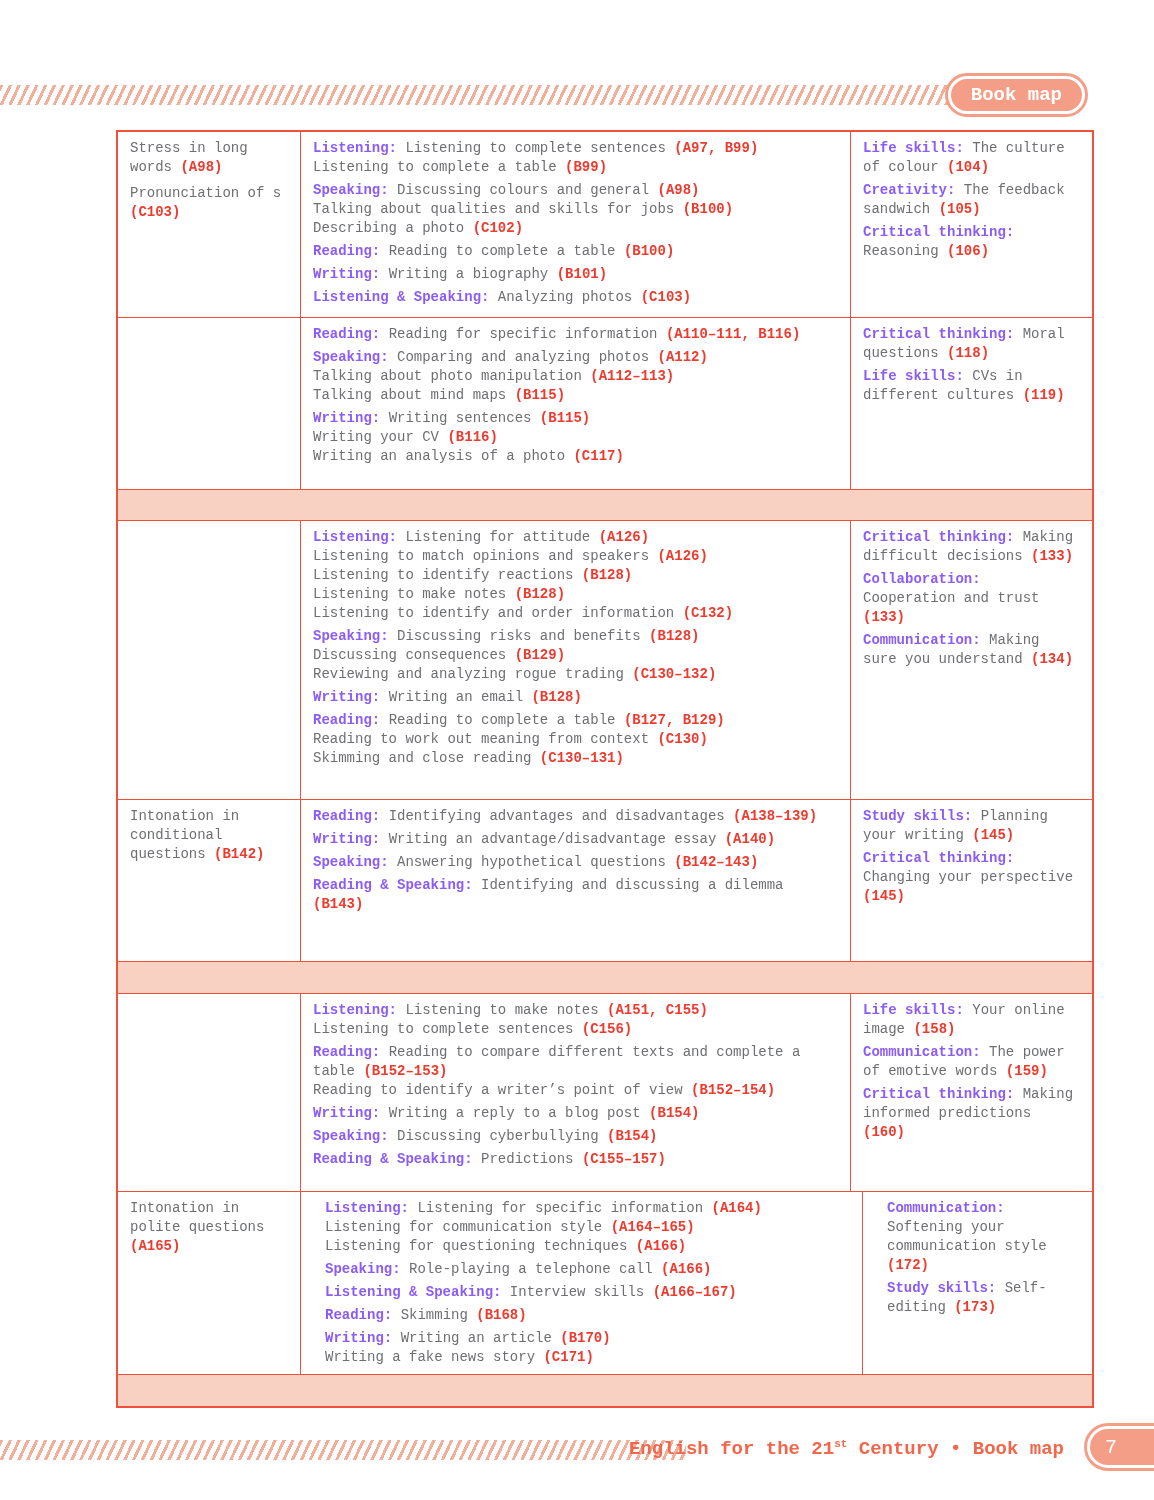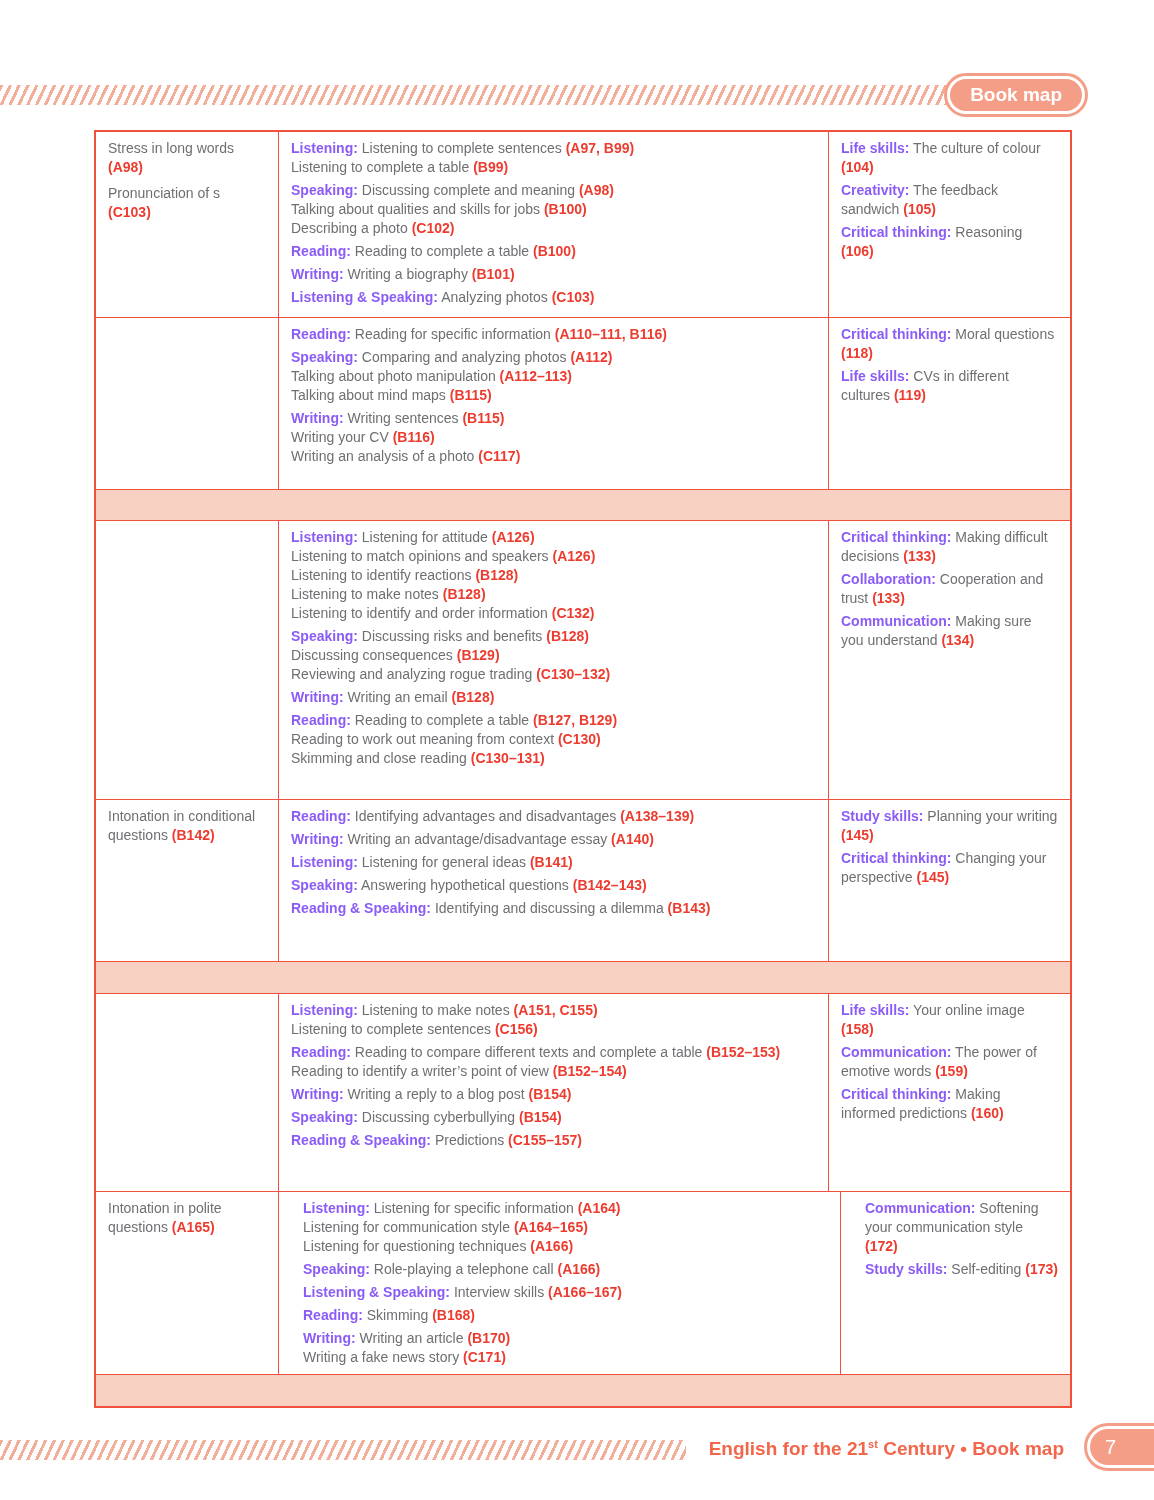--- a/index.html
+++ b/index.html
@@ -1,26 +1,26 @@
 <!DOCTYPE html>
 <html><head>
 <meta charset="utf-8">
 <style>
   html,body{margin:0;padding:0;background:#fff;}
   .page{position:relative;width:1154px;height:1500px;background:#fff;overflow:hidden;
-        font-family:Liberation Sans, sans-serif;}
+        font-family:Liberation Mono, monospace;}
   .hatch{position:absolute;height:20px;
          background:repeating-linear-gradient(115deg,#f3ae9a 0 3px,transparent 3px 8px);}
   .hatch.top{top:85px;left:0;width:948px;}
   .hatch.bottom{top:1440px;left:0;width:686px;}
   .badge{position:absolute;top:73px;right:66px;border:3px solid #f49e87;border-radius:999px;
          padding:3px;background:#fff;}
   .badge-inner{background:#f49e87;border-radius:999px;padding:5px 20px;color:#fff;
                font-size:19px;font-weight:bold;}
-  .book-table{position:absolute;left:94px;top:130px;width:978px;border:2px solid #f0503c;
+  .book-table{position:absolute;left:116px;top:130px;width:978px;border:2px solid #f0503c;
               box-sizing:border-box;}
   .row{display:grid;grid-template-columns:183px 550px 1fr;}
   .row + .row{border-top:1.5px solid #f0503c;}
   .row.band{display:block;background:#f8d1c2;}
   .cell{padding:7px 12px;box-sizing:border-box;}
   .cell.c1,.cell.c2{border-right:1.5px solid #f0503c;}
   .line{margin:0;font-size:14px;line-height:19px;color:#6e6f72;}
   .line.gap{margin-top:4px;}
   .line.gap2{margin-top:7px;}
   .lead{font-weight:bold;color:#8b5cf6;}
@@ -46,21 +46,21 @@
 
   <div class="book-table" id="book-table">
       <div class="row content" style="min-height: 185px;">
         <div class="cell c1">
           <p class="line"><span class="txt">Stress in long words</span> <span class="ref">(A98)</span></p>
           <p class="line gap2"><span class="txt">Pronunciation of s</span> <span class="ref">(C103)</span></p>
         </div>
         <div class="cell c2">
           <p class="line"><span class="lead">Listening:</span> <span class="txt">Listening to complete sentences</span> <span class="ref">(A97, B99)</span></p>
           <p class="line"><span class="txt">Listening to complete a table</span> <span class="ref">(B99)</span></p>
-          <p class="line gap"><span class="lead">Speaking:</span> <span class="txt">Discussing complete and meaning</span> <span class="ref">(A98)</span></p>
+          <p class="line gap"><span class="lead">Speaking:</span> <span class="txt">Discussing colours and general</span> <span class="ref">(A98)</span></p>
           <p class="line"><span class="txt">Talking about qualities and skills for jobs</span> <span class="ref">(B100)</span></p>
           <p class="line"><span class="txt">Describing a photo</span> <span class="ref">(C102)</span></p>
           <p class="line gap"><span class="lead">Reading:</span> <span class="txt">Reading to complete a table</span> <span class="ref">(B100)</span></p>
           <p class="line gap"><span class="lead">Writing:</span> <span class="txt">Writing a biography</span> <span class="ref">(B101)</span></p>
           <p class="line gap"><span class="lead">Listening &amp; Speaking:</span> <span class="txt">Analyzing photos</span> <span class="ref">(C103)</span></p>
         </div>
         <div class="cell c3">
           <p class="line"><span class="lead">Life skills:</span> <span class="txt">The culture of colour</span> <span class="ref">(104)</span></p>
           <p class="line gap"><span class="lead">Creativity:</span> <span class="txt">The feedback sandwich</span> <span class="ref">(105)</span></p>
           <p class="line gap"><span class="lead">Critical thinking:</span> <span class="txt">Reasoning</span> <span class="ref">(106)</span></p>
@@ -105,21 +105,20 @@
           <p class="line gap"><span class="lead">Communication:</span> <span class="txt">Making sure you understand</span> <span class="ref">(134)</span></p>
         </div>
       </div>
       <div class="row content" style="min-height: 161px;">
         <div class="cell c1">
           <p class="line"><span class="txt">Intonation in conditional questions</span> <span class="ref">(B142)</span></p>
         </div>
         <div class="cell c2">
           <p class="line"><span class="lead">Reading:</span> <span class="txt">Identifying advantages and disadvantages</span> <span class="ref">(A138–139)</span></p>
           <p class="line gap"><span class="lead">Writing:</span> <span class="txt">Writing an advantage/disadvantage essay</span> <span class="ref">(A140)</span></p>
-          <p class="line gap"><span class="lead">Listening:</span> <span class="txt">Listening for general ideas</span> <span class="ref">(B141)</span></p>
           <p class="line gap"><span class="lead">Speaking:</span> <span class="txt">Answering hypothetical questions</span> <span class="ref">(B142–143)</span></p>
           <p class="line gap"><span class="lead">Reading &amp; Speaking:</span> <span class="txt">Identifying and discussing a dilemma</span> <span class="ref">(B143)</span></p>
         </div>
         <div class="cell c3">
           <p class="line"><span class="lead">Study skills:</span> <span class="txt">Planning your writing</span> <span class="ref">(145)</span></p>
           <p class="line gap"><span class="lead">Critical thinking:</span> <span class="txt">Changing your perspective</span> <span class="ref">(145)</span></p>
         </div>
       </div>
       <div class="row band" style="height: 31px;"></div>
       <div class="row content" style="min-height: 197px;">

